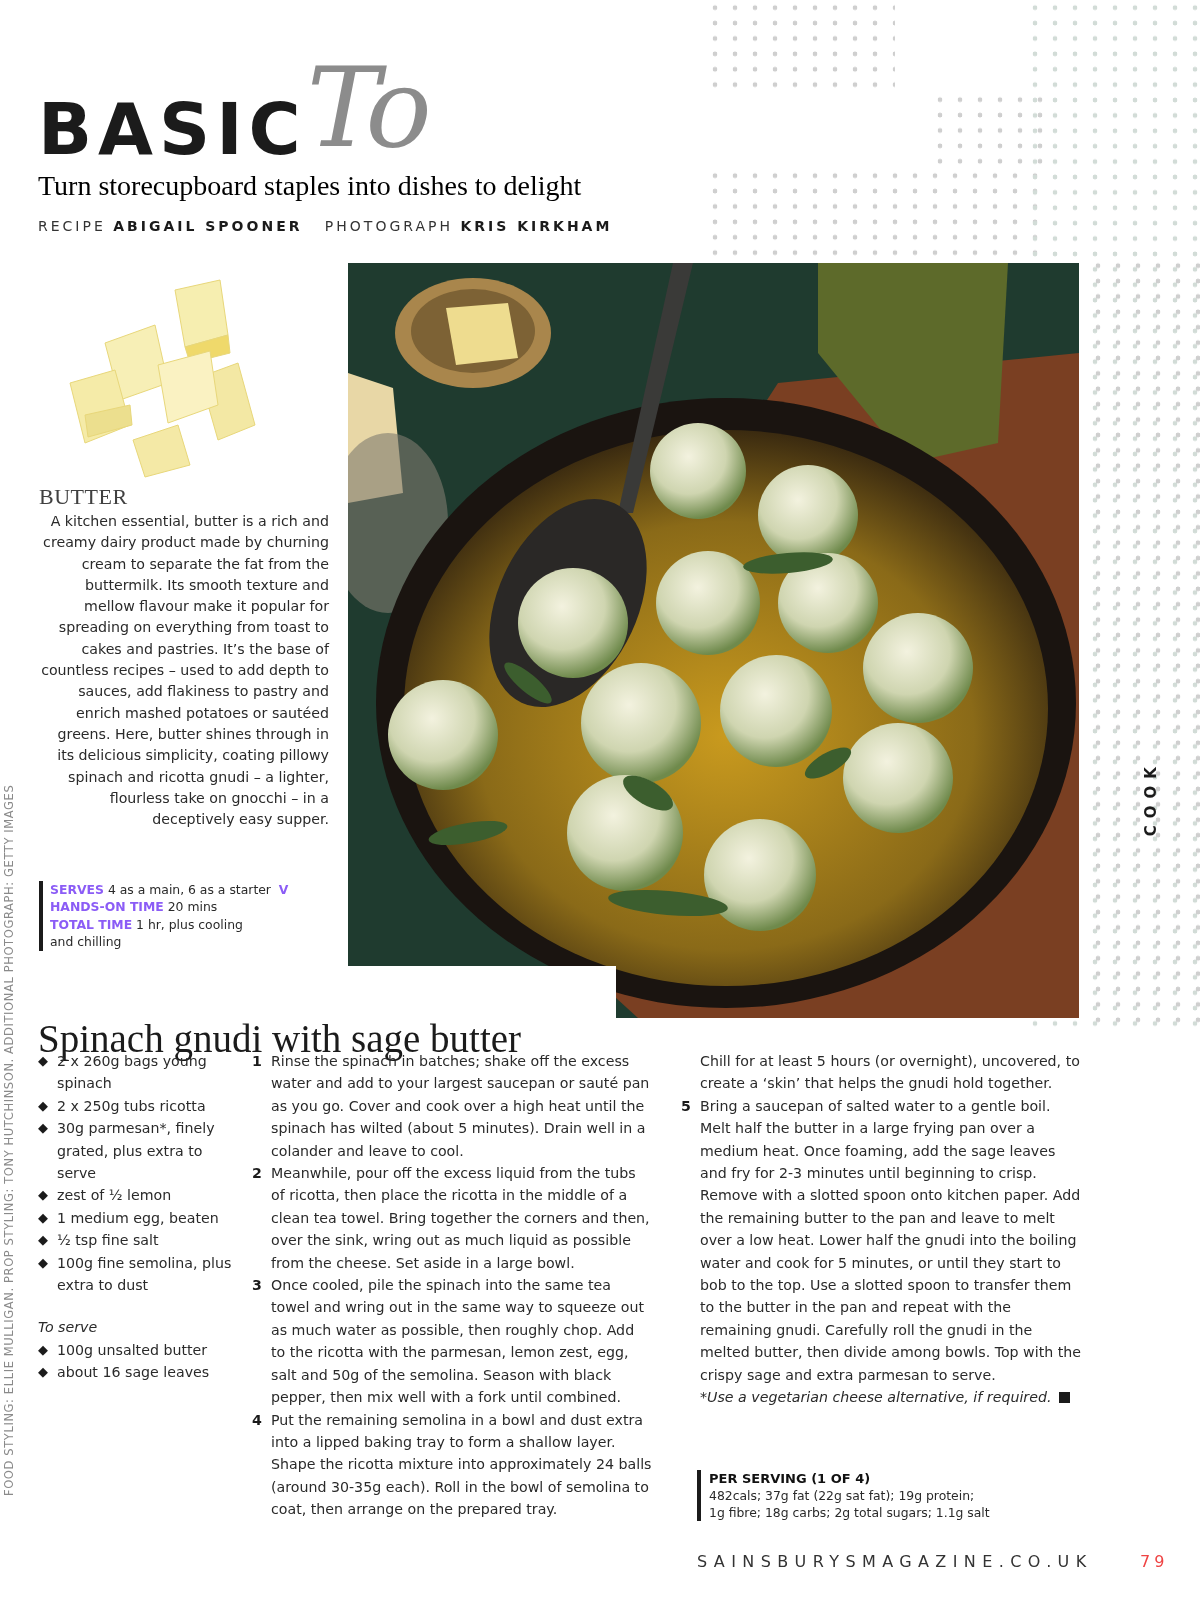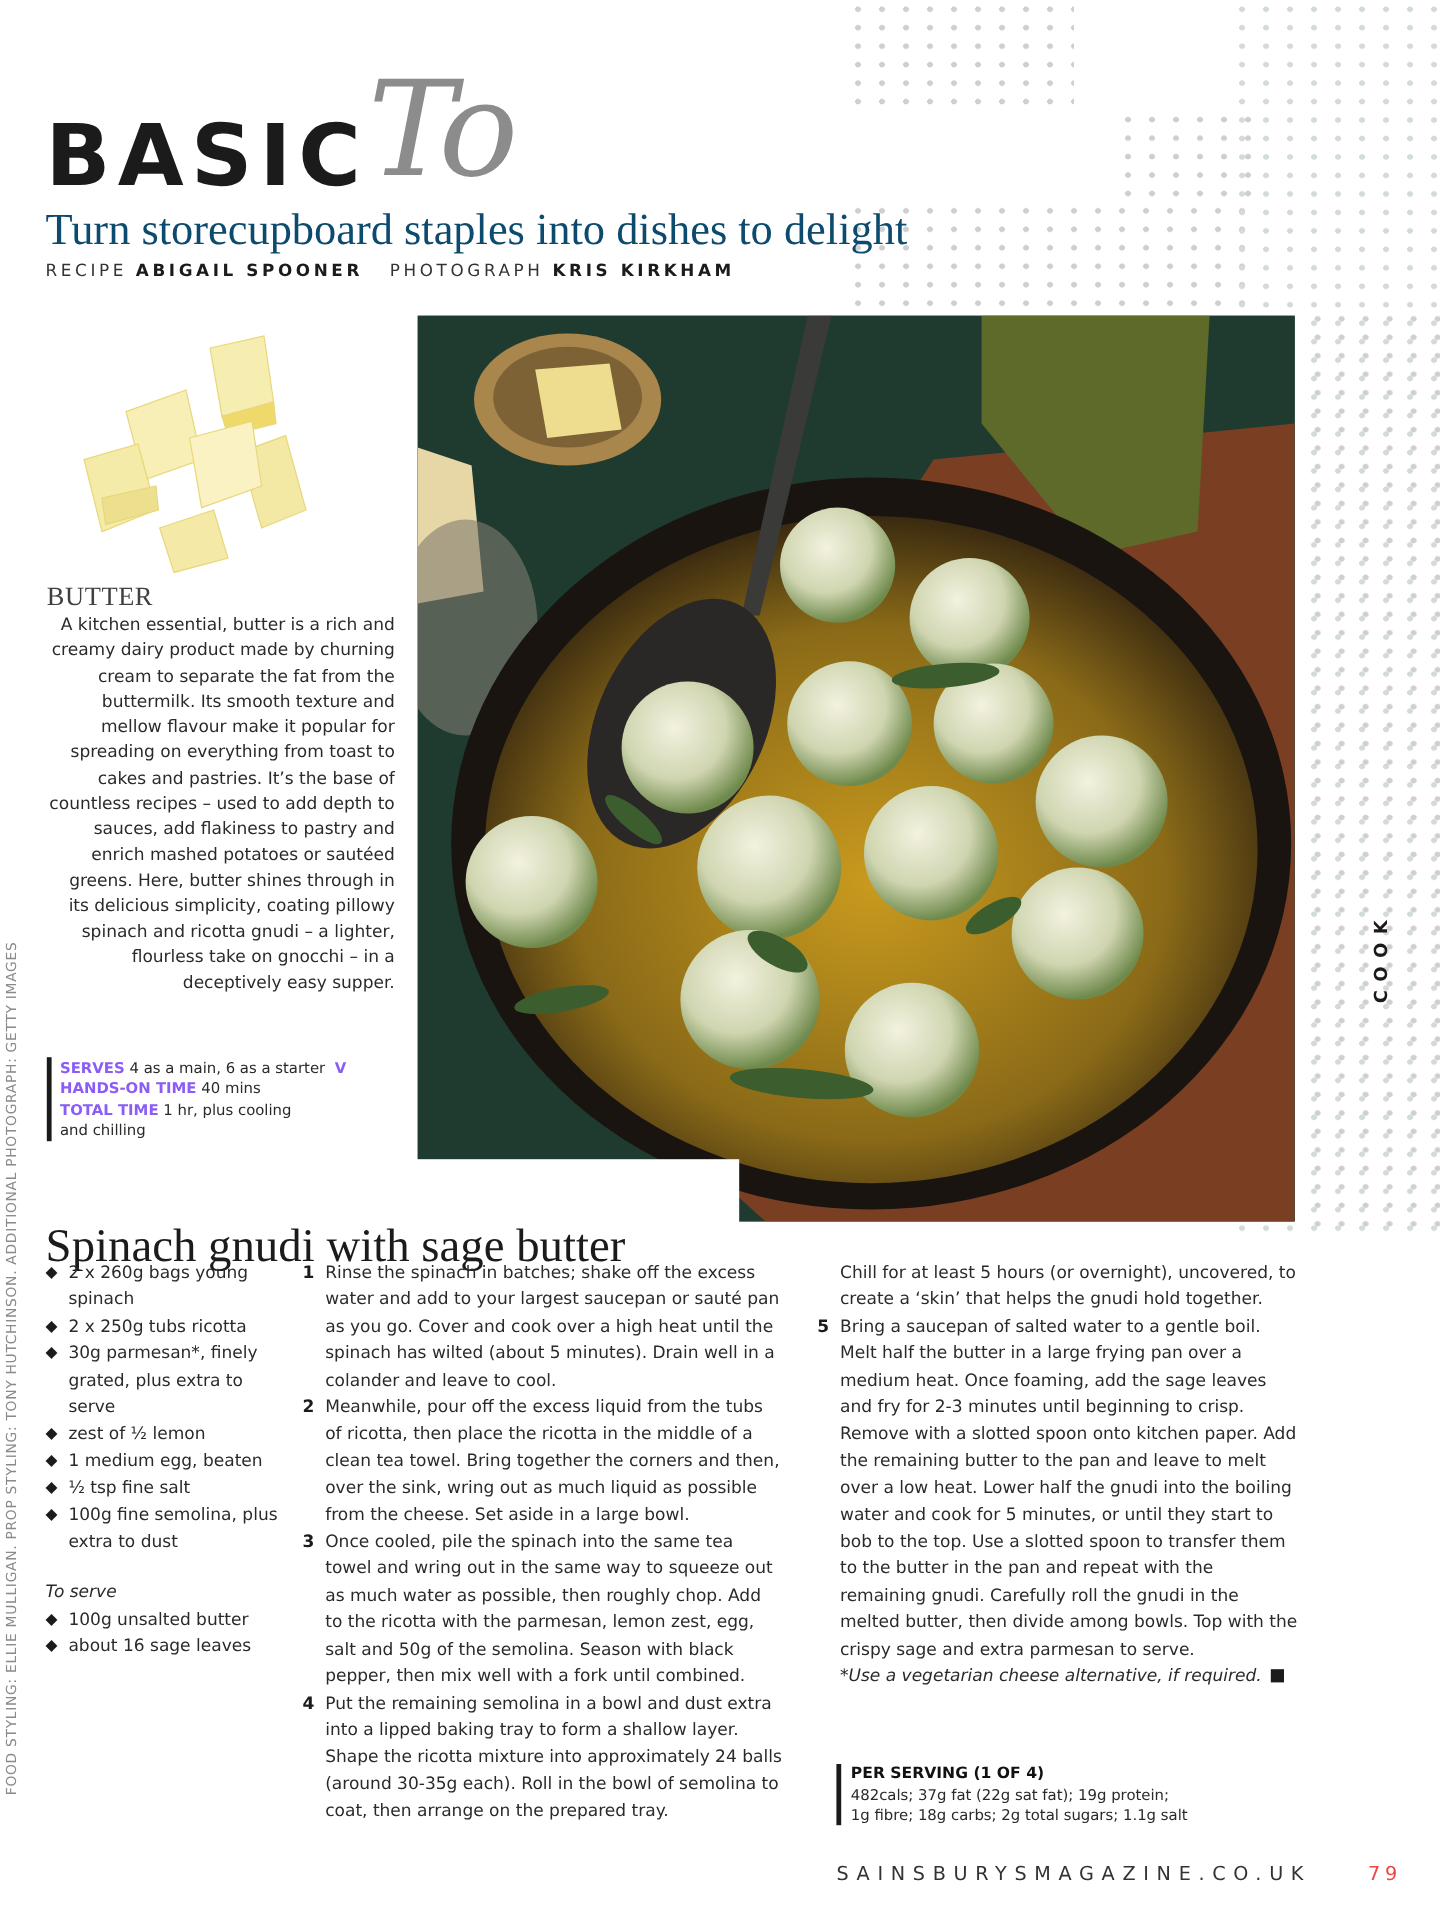--- a/index.html
+++ b/index.html
@@ -27,21 +27,21 @@
     font-family: "DejaVu Sans", sans-serif; font-weight: bold; font-size: 71px;
     letter-spacing: 6px; color: #1b1b1b;
   }
   .masthead .script {
     font-family: "DejaVu Serif", "Liberation Serif", serif; font-style: italic;
     font-weight: normal; color: #8c8c8c; font-size: 110px; letter-spacing: -6px;
     margin: -40px 8px 0 0; position: relative; top: -4px;
   }
   .subtitle {
     left: 38px; top: 170px; font-family: "Liberation Serif", "DejaVu Serif", serif;
-    font-size: 37px; color: #0c4a6e;
+    font-size: 28px; color: #000000;
   }
   .credits {
     left: 38px; top: 218px; font-size: 14px; letter-spacing: 3px; color: #333;
   }
   .credits b { font-weight: bold; color: #1b1b1b; }
 
   
   .butter { left: 60px; top: 265px; width: 240px; height: 215px; }
 
   .butter-title {
@@ -146,21 +146,21 @@
 <div class="abs butter-body">A kitchen essential, butter is a rich and creamy dairy product made by churning cream to separate the fat from the buttermilk. Its smooth texture and mellow flavour make it popular for spreading on everything from toast to cakes and pastries. It’s the base of countless recipes – used to add depth to sauces, add flakiness to pastry and enrich mashed potatoes or sautéed greens. Here, butter shines through in its delicious simplicity, coating pillowy spinach and ricotta gnudi – a lighter, flourless take on gnocchi – in a deceptively easy supper.</div>
 
 <div class="abs meta">
   <div>
     <b>SERVES</b>
     <span>4 as a main, 6 as a starter</span>&nbsp;
     <b>V</b>
   </div>
   <div>
     <b>HANDS-ON TIME</b>
-    <span>40 mins</span>
+    <span>20 mins</span>
   </div>
   <div style="width:210px;">
     <b>TOTAL TIME</b>
     <span>1 hr, plus cooling and chilling</span>
   </div>
 </div>
 
 <div class="abs photo">
   <svg width="731" height="755" viewBox="0 0 731 755">
     <defs>

